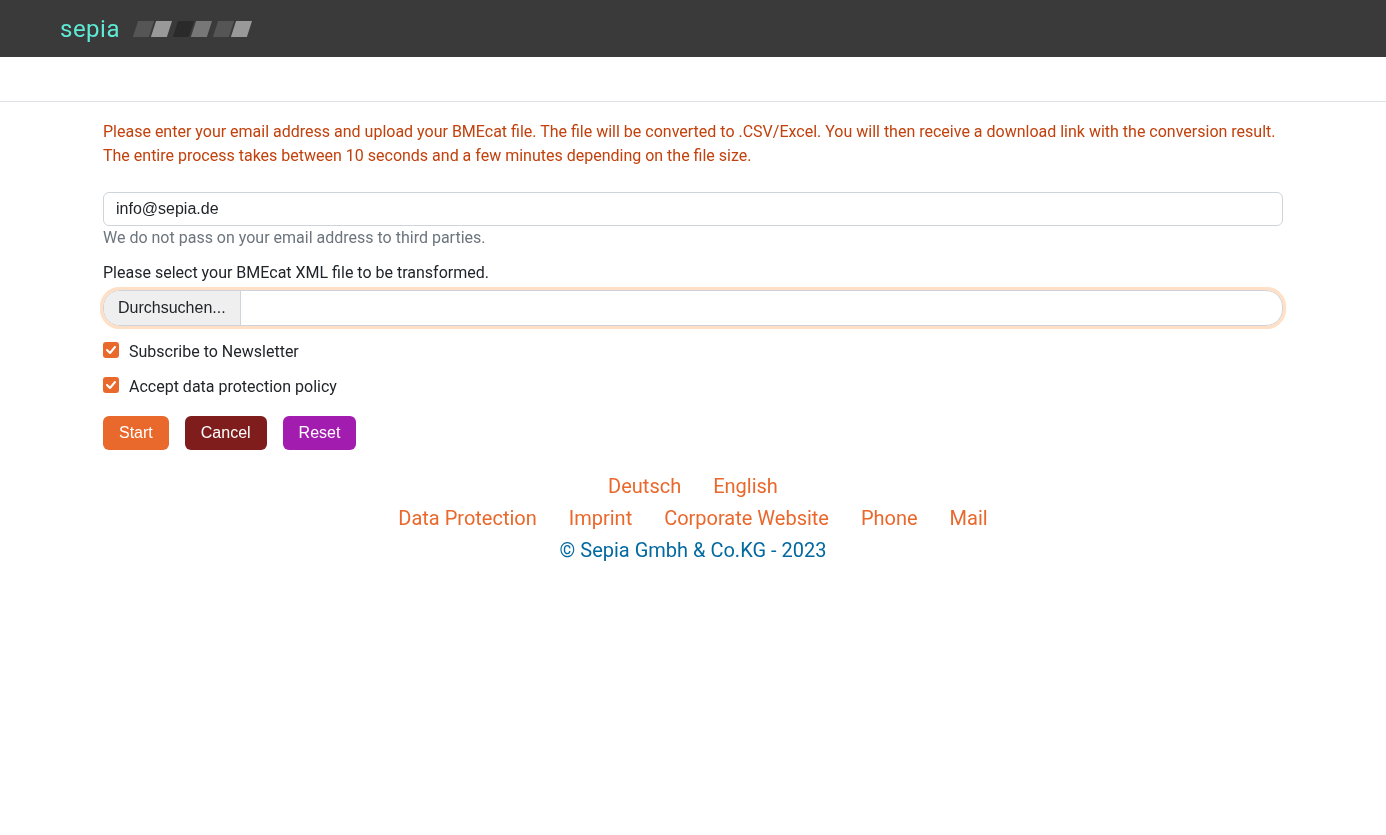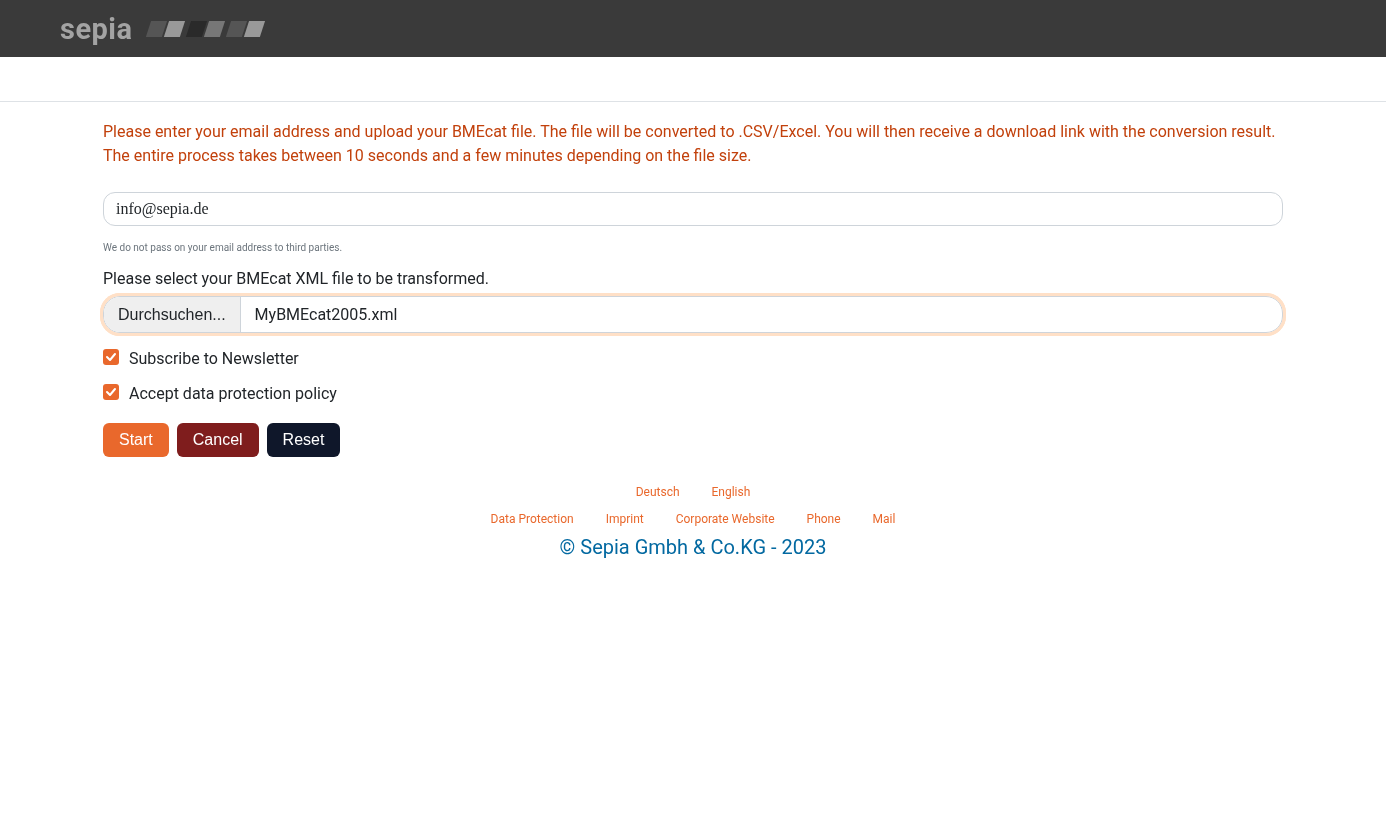--- a/index.html
+++ b/index.html
@@ -15,23 +15,23 @@
       display: flex;
       align-items: center;
       padding: 0 60px;
     }
     .logo-wrap {
       display: flex;
       align-items: center;
       gap: 10px;
     }
     .logo-text {
-      color: #a3a3a3;
-      font-size: 29px;
-      font-weight: 700;
+      color: #5eead4;
+      font-size: 24px;
+      font-weight: 400;
       letter-spacing: 0.5px;
     }
     .logo-shapes {
       display: flex;
       align-items: center;
       gap: 0;
     }
     .secondary-bar {
       height: 45px;
       border-bottom: 1px solid #dee2e6;
@@ -62,29 +62,28 @@
     .form-label {
       display: block;
       margin-bottom: 8px;
       font-size: 16px;
     }
     .form-control {
       width: 100%;
       padding: 7px 12px;
       font-size: 16px;
       border: 1px solid #ced4da;
-      border-radius: 12px;
+      border-radius: 6px;
       background: #fff;
       color: #212529;
-      font-family: Liberation Serif, serif;
     }
     .form-text {
-      font-size: 10px;
+      font-size: 16px;
       color: #6c757d;
-      margin-top: 16px;
+      margin-top: 2px;
     }
     .file-input-wrap {
       display: flex;
       border: 1px solid #ced4da;
       border-radius: 17px;
       overflow: hidden;
       outline: 3px solid #ffe0c7;
       outline-offset: 0;
       box-shadow: 0 0 0 3px #ffe0c7;
     }
@@ -119,44 +118,44 @@
       cursor: pointer;
       flex-shrink: 0;
     }
     .check-box svg { display: block; }
     .check-label {
       font-size: 16px;
       cursor: pointer;
     }
     .btn-row {
       display: flex;
-      gap: 8px;
+      gap: 16px;
       margin-top: 20px;
       margin-bottom: 24px;
     }
     .btn {
       padding: 8px 16px;
       font-size: 16px;
       border: none;
       border-radius: 6px;
       cursor: pointer;
       color: #fff;
     }
     .btn-start { background: #e9682c; }
     .btn-cancel { background: #7f1d1d; }
-    .btn-reset { background: #0f172a; }
+    .btn-reset { background: #a21caf; }
     .footer-links {
       text-align: center;
       margin-bottom: 8px;
     }
     .footer-links a {
       color: #e9682c;
       text-decoration: none;
       margin: 0 14px;
-      font-size: 12px;
+      font-size: 20px;
     }
     .footer-links-row2 a {
       margin: 0 14px;
     }
     .copyright {
       text-align: center;
       font-size: 20px;
       color: #0369a1;
       margin-top: 8px;
     }
@@ -189,21 +188,20 @@
 
   <div class="form-group">
     <input type="text" class="form-control" value="info@sepia.de" style="">
     <div class="form-text">We do not pass on your email address to third parties.</div>
   </div>
 
   <div class="form-group">
     <label class="form-label">Please select your BMEcat XML file to be transformed.</label>
     <div class="file-input-wrap">
       <button class="file-browse-btn">Durchsuchen...</button>
-      <div class="file-name">MyBMEcat2005.xml</div>
     </div>
   </div>
 
   <div class="check-group">
     <div class="check-box">
       <svg width="12" height="12" viewBox="0 0 12 12">
           <path d="M2 6 L5 9 L10 3" stroke="#fff" stroke-width="2" fill="none" stroke-linecap="round" stroke-linejoin="round"></path>
         </svg>
     </div>
     <label class="check-label">Subscribe to Newsletter</label>

